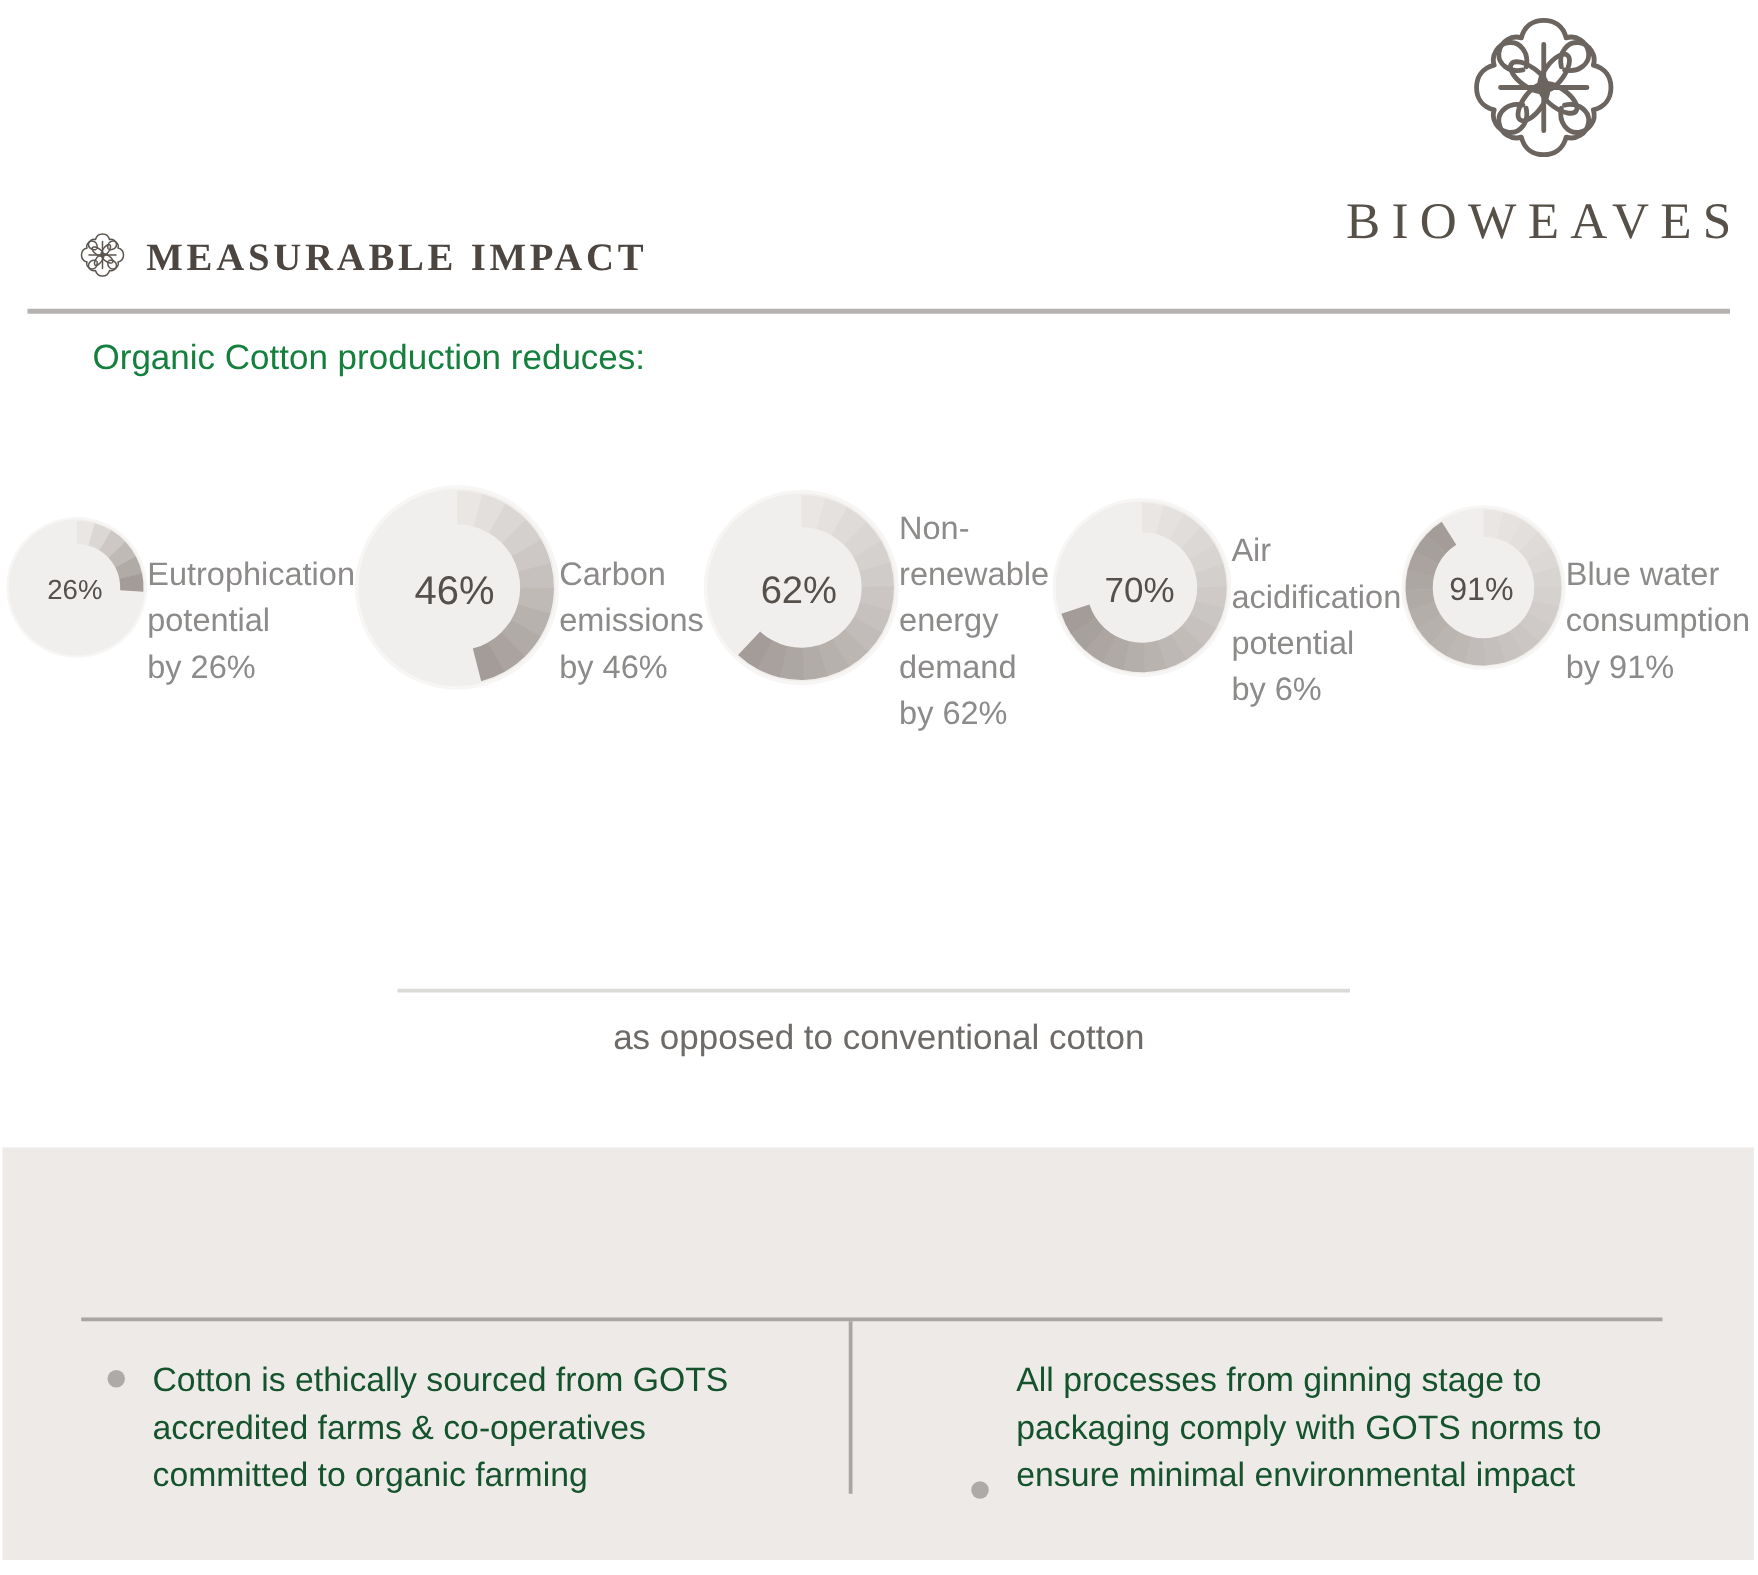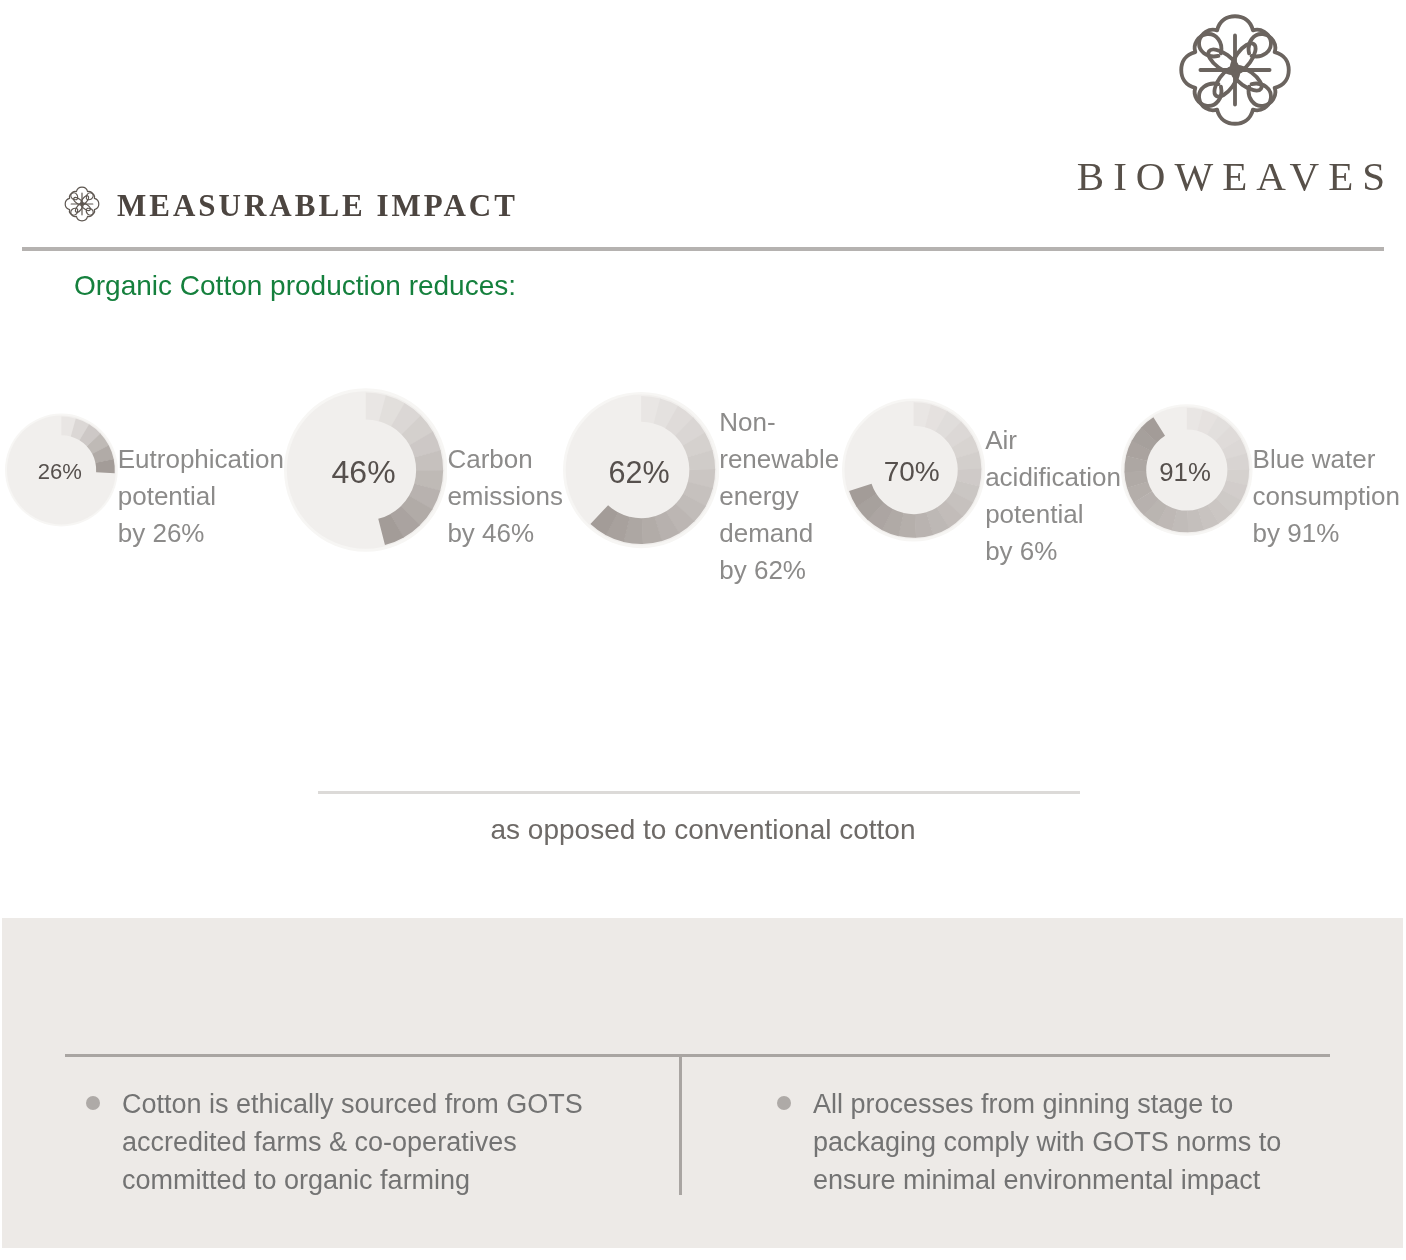--- a/index.html
+++ b/index.html
@@ -88,28 +88,28 @@
   .gots-rule {
     position: absolute; top: 136px; left: 63px; width: 1265px;
     height: 3px; background: #a9a5a2; border: none;
   }
   .gots-cols {
     position: absolute; top: 139px; left: 63px; width: 1265px;
     display: flex; align-items: stretch;
   }
   .gots-col { display: flex; gap: 22px; padding-top: 28px; }
   .gots-col.left  { width: 614px; padding-left: 21px; }
-  .gots-col.right { flex: 1; padding-left: 95px; }
+  .gots-col.right { flex: 1; padding-left: 95px; align-items: flex-end; }
   .vdiv { width: 3px; height: 138px; background: #a9a5a2; flex: 0 0 auto; }
   .dot {
     width: 14px; height: 14px; border-radius: 50%;
     background: #aeaaa7; margin-top: 11px; flex: 0 0 auto;
   }
   .bullet-text {
-    font-size: 27px; line-height: 1.41; color: #737373;
+    font-size: 27px; line-height: 1.41; color: #14532d;
     white-space: pre-line;
   }
 </style>
 </head>
 <body>
 
 <svg width="0" height="0" style="position:absolute" aria-hidden="true">
   <symbol id="knot" viewBox="0 0 100 100">
     <g fill="none" stroke="currentColor" stroke-width="3" stroke-linecap="round" stroke-linejoin="round">
       <path d="M50 23 V77 M23 50 H77"></path>

